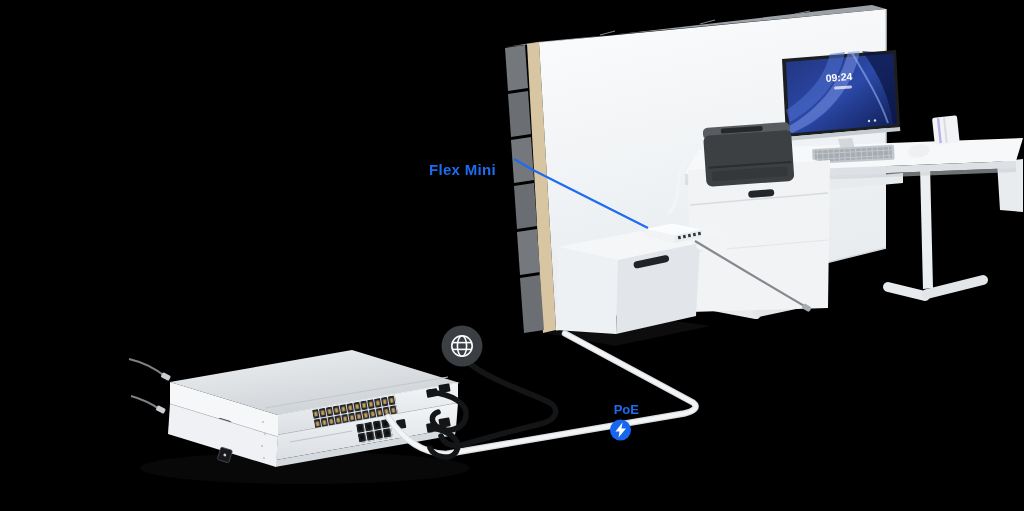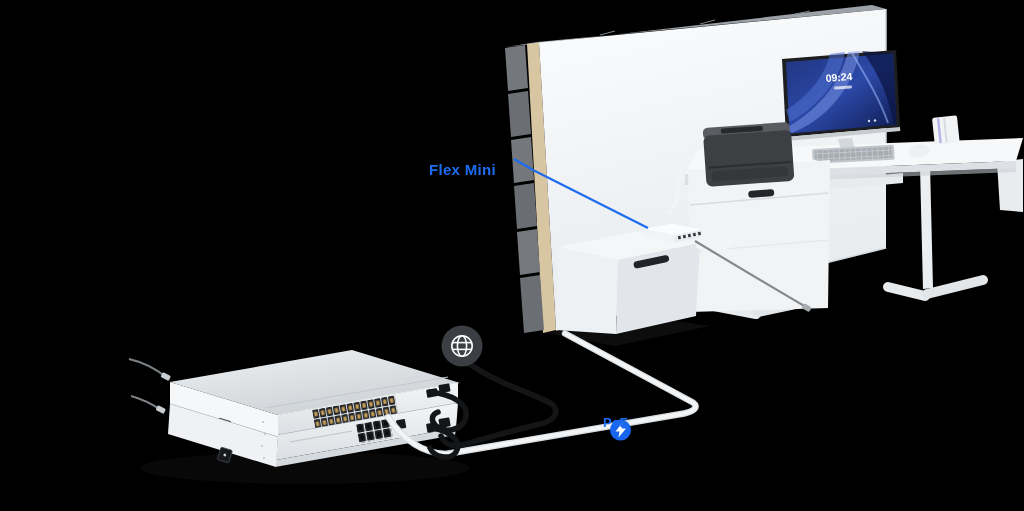--- a/index.html
+++ b/index.html
@@ -1,21 +1,21 @@
 <!DOCTYPE html>
 <html style="--accent-blue: #1d6cf0; --poe-badge-blue: #1866f0; --globe-circle: #3b3e43; --cable-black: #141517; --cable-white: #f3f4f5; --wall-white: #f7f9fa; --device-silver: #e4e7ea; --background: #000000;"><head>
 <meta charset="utf-8">
 <style>
   html,body{margin:0;padding:0;background:#000;}
   .stage{position:relative;width:1024px;height:511px;background:var(--background,#000);overflow:hidden;
          font-family:"Liberation Sans", sans-serif;}
   .stage svg{position:absolute;left:0;top:0;}
   .lbl{position:absolute;font-weight:700;color:var(--accent-blue,#1d6cf0);line-height:1;}
   .lbl-flex{left:429px;top:149px;font-size:15px;letter-spacing:.3px;margin-top:13px;}
-  .lbl-poe{left:603px;top:416px;width:36px;text-align:left;font-size:13px;}
+  .lbl-poe{left:603px;top:403px;width:36px;text-align:right;font-size:13px;}
   .clock{position:absolute;left:821px;top:71px;width:36px;text-align:center;
          font-weight:700;font-size:10.5px;color:#fff;transform:rotate(-4.5deg);}
   .date-bar{position:absolute;left:834px;top:86px;width:18px;height:2.5px;border-radius:2px;
             background:rgba(255,255,255,.7);transform:rotate(-4.5deg);}
   .accent-stroke{stroke:var(--accent-blue,#1d6cf0);}
   .poe-fill{fill:var(--poe-badge-blue,#1866f0);}
   .globe-fill{fill:var(--globe-circle,#3b3e43);}
   .cable-black{stroke:var(--cable-black,#141517);}
   .cable-white{stroke:var(--cable-white,#f3f4f5);}
 </style>

